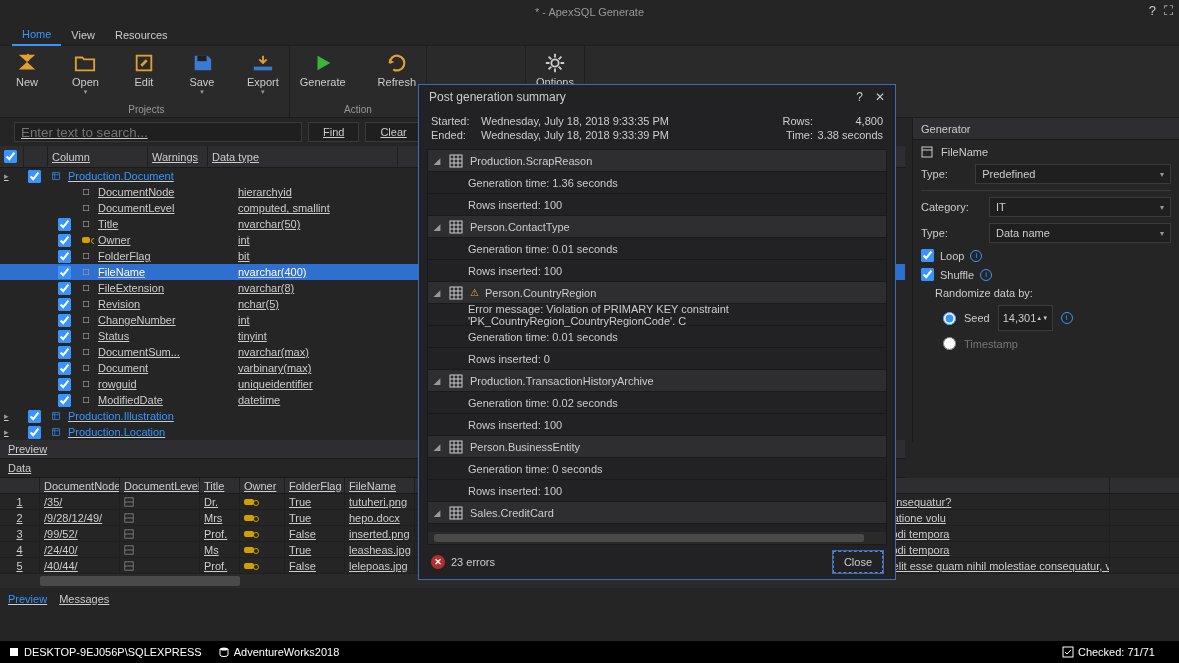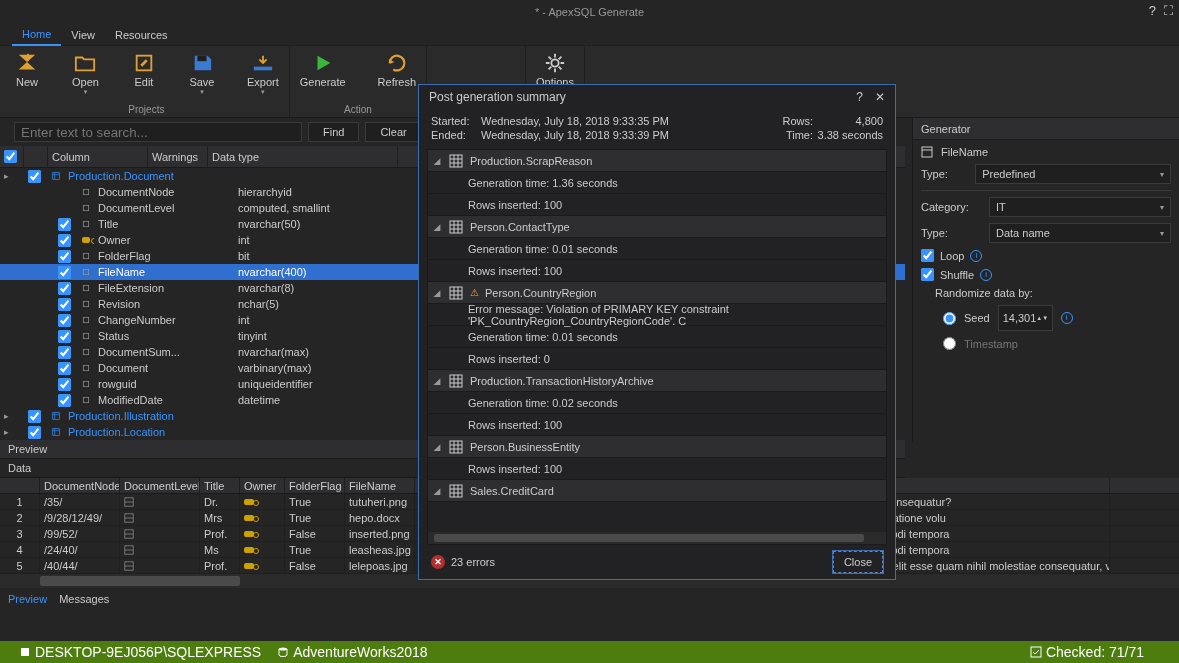--- a/index.html
+++ b/index.html
@@ -144,20 +144,21 @@
   padding-left: 0;
 }
 .tree-row.table-row { color: #3794ff; }
 .tree-row.selected { background: #2f6fd0; color: #fff; }
 .tree-row > div { padding: 0 4px; height: 100%; display: flex; align-items: center; white-space: nowrap; overflow: hidden; }
 .tree .col-icon svg { width: 10px; height: 10px; }
 .main-layout {
   display: flex;
   width: 100%;
   position: relative;
+  text-decoration: underline;
 }
 .left-pane { width: 905px; flex: none; }
 .right-pane {
   position: absolute;
   right: 0;
   top: 0;
   width: 267px;
   background: #252526;
   border-left: 1px solid #1a1a1a;
   height: 324px;
@@ -245,26 +246,26 @@
   height: 10px;
   background: #4a4a4a;
   border-radius: 2px;
 }
 .statusbar {
   position: absolute;
   bottom: 0;
   left: 0;
   right: 0;
   height: 22px;
-  background: #4d7c0f;
+  background: #000000;
   color: #fff;
   display: flex;
   align-items: center;
-  padding: 0 19px;
-  font-size: 14px;
+  padding: 0 8px;
+  font-size: 11px;
 }
 .statusbar .spacer { flex: 1; }
 .statusbar .chunk { display: flex; align-items: center; gap: 4px; margin-right: 16px; }
 .bottom-tabs {
   height: 22px;
   display: flex;
   align-items: center;
   padding-left: 8px;
   gap: 12px;
 }
@@ -1054,20 +1055,21 @@
           <svg width="14" height="14" viewBox="0 0 14 14">
             <rect x="1" y="1" width="12" height="12" fill="none" stroke="#ccc"></rect>
             <line x1="1" y1="5" x2="13" y2="5" stroke="#ccc"></line>
             <line x1="1" y1="9" x2="13" y2="9" stroke="#ccc"></line>
             <line x1="5" y1="1" x2="5" y2="13" stroke="#ccc"></line>
             <line x1="9" y1="1" x2="9" y2="13" stroke="#ccc"></line>
           </svg>
         </span>
         <span>Person.BusinessEntity</span>
       </div>
+      <div class="mrow detail">Generation time: 0 seconds</div>
       <div class="mrow detail">Rows inserted: 100</div>
       <div class="mrow th">
         <span class="expander">◢</span>
         <span class="ticon">
           <svg width="14" height="14" viewBox="0 0 14 14">
             <rect x="1" y="1" width="12" height="12" fill="none" stroke="#ccc"></rect>
             <line x1="1" y1="5" x2="13" y2="5" stroke="#ccc"></line>
             <line x1="1" y1="9" x2="13" y2="9" stroke="#ccc"></line>
             <line x1="5" y1="1" x2="5" y2="13" stroke="#ccc"></line>
             <line x1="9" y1="1" x2="9" y2="13" stroke="#ccc"></line>

